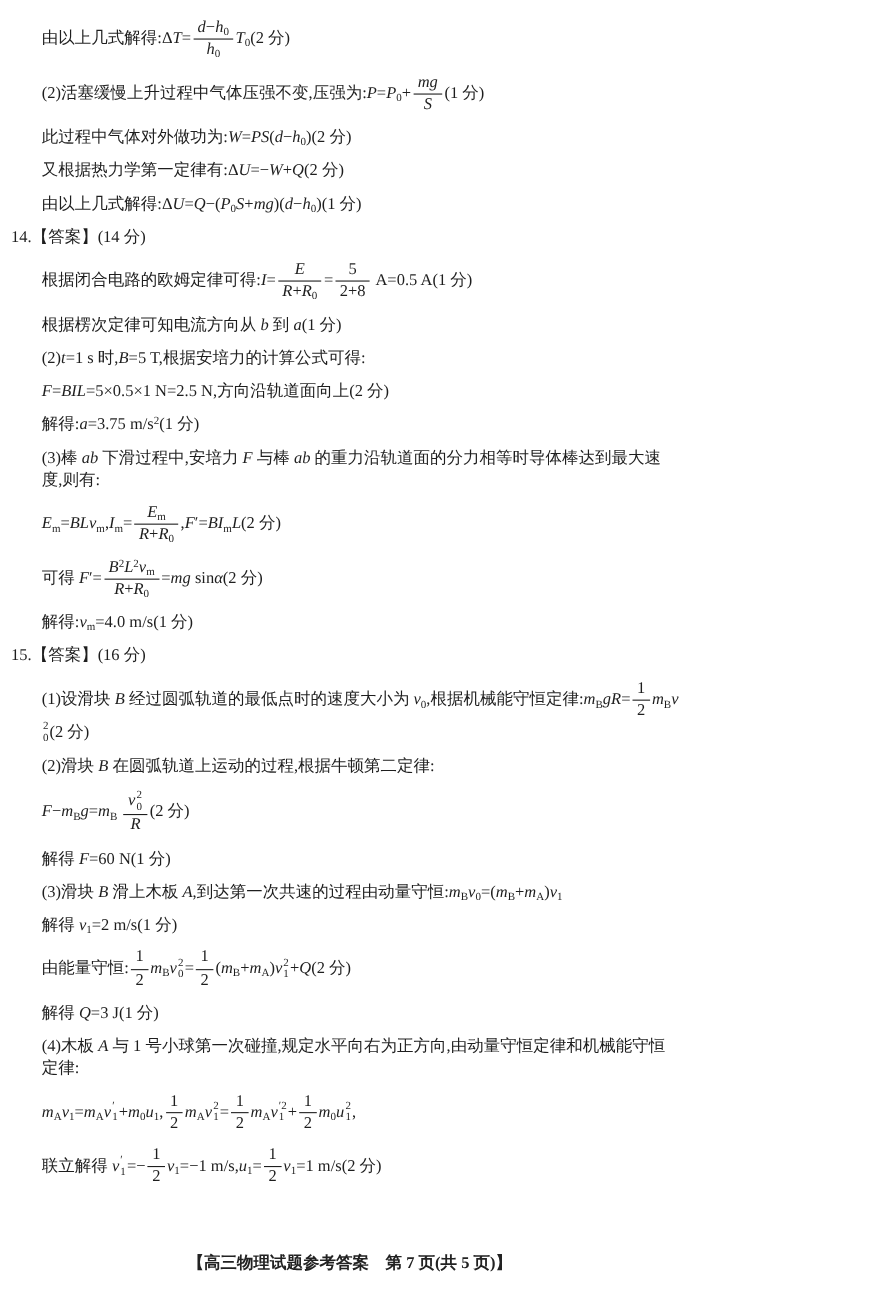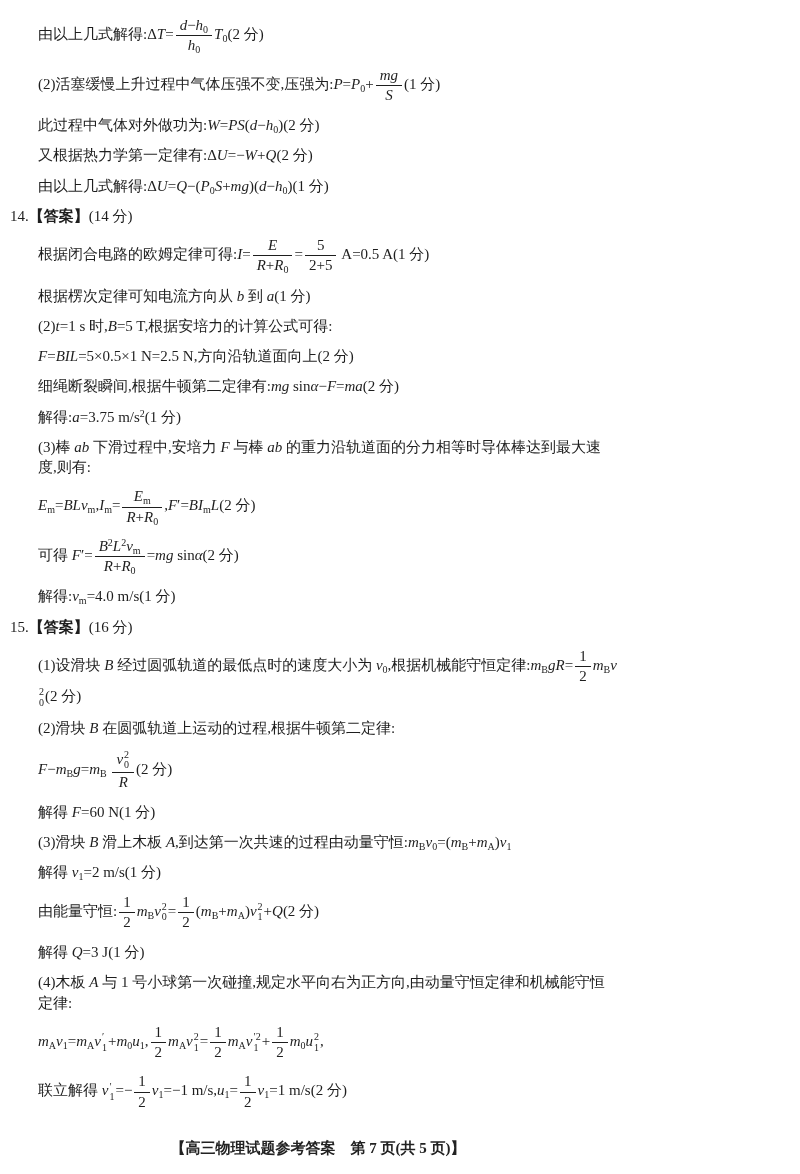--- a/index.html
+++ b/index.html
@@ -16,21 +16,21 @@
     position: relative;
     width: 636px; height: 1174px;
     padding: 16px 18px 0 10px;
   }
   .line {
     margin-bottom: 10px;
     line-height: 1.35;
     white-space: normal;
   }
   .line.indent { padding-left: 28px; }
-  .bold { font-weight: 700; margin-top: 34px; }
+  .bold { font-weight: 400; margin-top: 34px; }
   .var {
     font-family: "Liberation Serif", "DejaVu Serif", serif;
     font-style: italic;
   }
   sub, sup { font-size: 10px; line-height: 0; }
   sub { vertical-align: -3px; }
   sup { vertical-align: 5px; }
   .frac {
     display: inline-block;
     vertical-align: middle;
@@ -70,25 +70,24 @@
 <body>
 
 <div class="page">
   <div>
       <div class="line indent">由以上几式解得:Δ<span class="var">T</span>=<span class="frac"><span class="num"><span class="var">d</span>−<span class="var">h</span><sub>0</sub></span><span class="den"><span class="var">h</span><sub>0</sub></span></span><span class="var">T</span><sub>0</sub>(2 分)</div>
       <div class="line indent">(2)活塞缓慢上升过程中气体压强不变,压强为:<span class="var">P</span>=<span class="var">P</span><sub>0</sub>+<span class="frac"><span class="num"><span class="var">mg</span></span><span class="den"><span class="var">S</span></span></span>(1 分)</div>
       <div class="line indent">此过程中气体对外做功为:<span class="var">W</span>=<span class="var">PS</span>(<span class="var">d</span>−<span class="var">h</span><sub>0</sub>)(2 分)</div>
       <div class="line indent">又根据热力学第一定律有:Δ<span class="var">U</span>=−<span class="var">W</span>+<span class="var">Q</span>(2 分)</div>
       <div class="line indent">由以上几式解得:Δ<span class="var">U</span>=<span class="var">Q</span>−(<span class="var">P</span><sub>0</sub><span class="var">S</span>+<span class="var">mg</span>)(<span class="var">d</span>−<span class="var">h</span><sub>0</sub>)(1 分)</div>
       <div class="line">14.<span class="bold">【答案】</span>(14 分)</div>
-      <div class="line indent">根据闭合电路的欧姆定律可得:<span class="var">I</span>=<span class="frac"><span class="num"><span class="var">E</span></span><span class="den"><span class="var">R</span>+<span class="var">R</span><sub>0</sub></span></span>=<span class="frac"><span class="num">5</span><span class="den">2+5</span></span> A=0.5 A(1 分)</div>
+      <div class="line indent">根据闭合电路的欧姆定律可得:<span class="var">I</span>=<span class="frac"><span class="num"><span class="var">E</span></span><span class="den"><span class="var">R</span>+<span class="var">R</span><sub>0</sub></span></span>=<span class="frac"><span class="num">5</span><span class="den">2+8</span></span> A=0.5 A(1 分)</div>
       <div class="line indent">根据楞次定律可知电流方向从 <span class="var">b</span> 到 <span class="var">a</span>(1 分)</div>
       <div class="line indent">(2)<span class="var">t</span>=1 s 时,<span class="var">B</span>=5 T,根据安培力的计算公式可得:</div>
       <div class="line indent"><span class="var">F</span>=<span class="var">BIL</span>=5×0.5×1 N=2.5 N,方向沿轨道面向上(2 分)</div>
-      <div class="line indent">细绳断裂瞬间,根据牛顿第二定律有:<span class="var">mg</span> sin<span class="var">α</span>−<span class="var">F</span>=<span class="var">ma</span>(2 分)</div>
       <div class="line indent">解得:<span class="var">a</span>=3.75 m/s<sup>2</sup>(1 分)</div>
       <div class="line indent">(3)棒 <span class="var">ab</span> 下滑过程中,安培力 <span class="var">F</span> 与棒 <span class="var">ab</span> 的重力沿轨道面的分力相等时导体棒达到最大速度,则有:</div>
       <div class="line indent"><span class="var">E</span><sub>m</sub>=<span class="var">BLv</span><sub>m</sub>,<span class="var">I</span><sub>m</sub>=<span class="frac"><span class="num"><span class="var">E</span><sub>m</sub></span><span class="den"><span class="var">R</span>+<span class="var">R</span><sub>0</sub></span></span>,<span class="var">F</span>′=<span class="var">BI</span><sub>m</sub><span class="var">L</span>(2 分)</div>
       <div class="line indent">可得 <span class="var">F</span>′=<span class="frac"><span class="num"><span class="var">B</span><sup>2</sup><span class="var">L</span><sup>2</sup><span class="var">v</span><sub>m</sub></span><span class="den"><span class="var">R</span>+<span class="var">R</span><sub>0</sub></span></span>=<span class="var">mg</span> sin<span class="var">α</span>(2 分)</div>
       <div class="line indent">解得:<span class="var">v</span><sub>m</sub>=4.0 m/s(1 分)</div>
       <div class="line">15.<span class="bold">【答案】</span>(16 分)</div>
       <div class="line indent">(1)设滑块 <span class="var">B</span> 经过圆弧轨道的最低点时的速度大小为 <span class="var">v</span><sub>0</sub>,根据机械能守恒定律:<span class="var">m</span><sub>B</sub><span class="var">gR</span>=<span class="frac"><span class="num">1</span><span class="den">2</span></span><span class="var">m</span><sub>B</sub><span class="var">v</span><span class="supsub"><span class="ss-t">2</span><span class="ss-b">0</span></span>(2 分)</div>
       <div class="line indent">(2)滑块 <span class="var">B</span> 在圆弧轨道上运动的过程,根据牛顿第二定律:</div>
       <div class="line indent"><span class="var">F</span>−<span class="var">m</span><sub>B</sub><span class="var">g</span>=<span class="var">m</span><sub>B</sub> <span class="frac"><span class="num"><span class="var">v</span><span class="supsub"><span class="ss-t">2</span><span class="ss-b">0</span></span></span><span class="den"><span class="var">R</span></span></span>(2 分)</div>
       <div class="line indent">解得 <span class="var">F</span>=60 N(1 分)</div>

